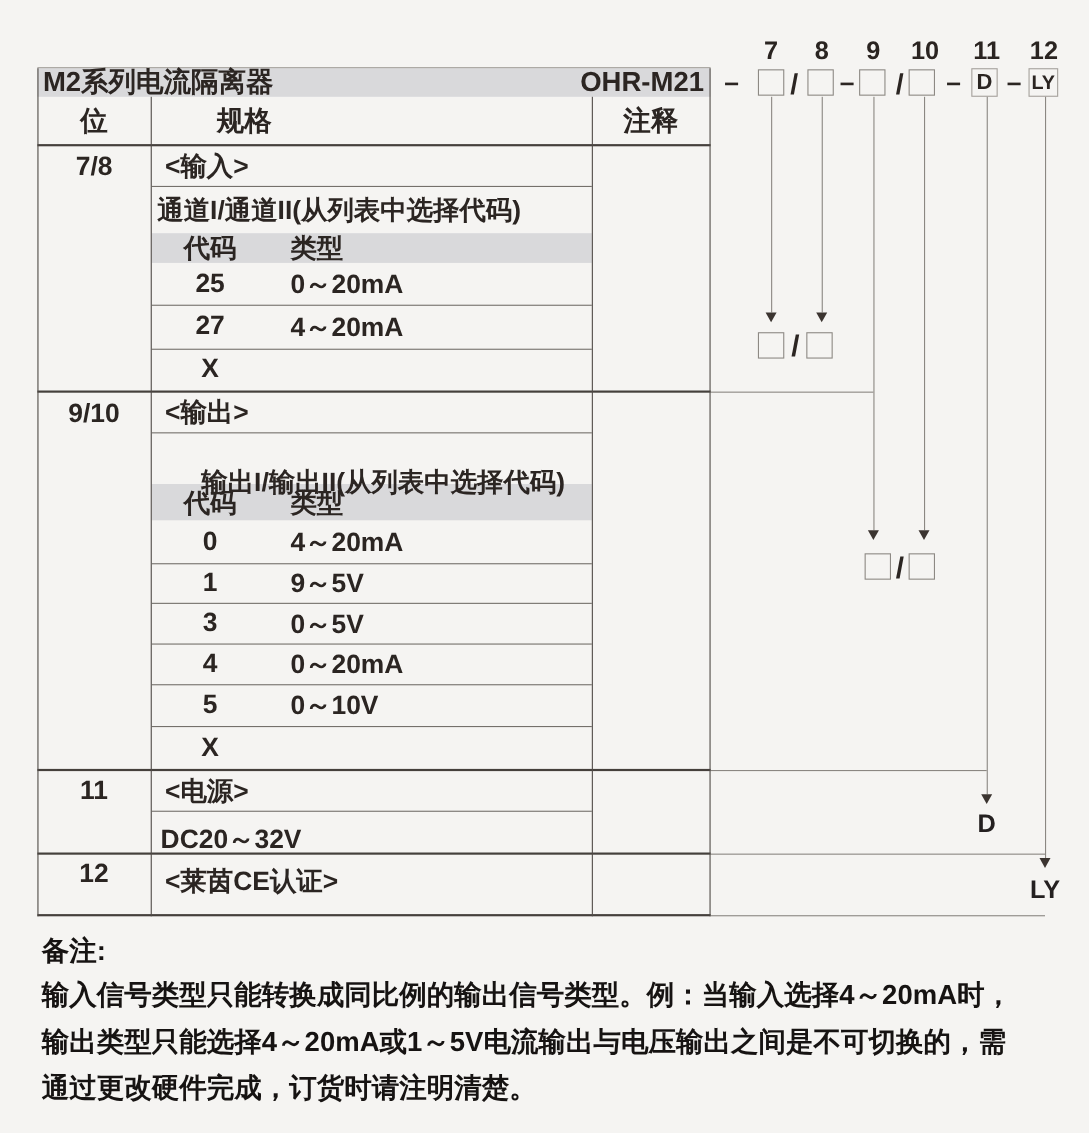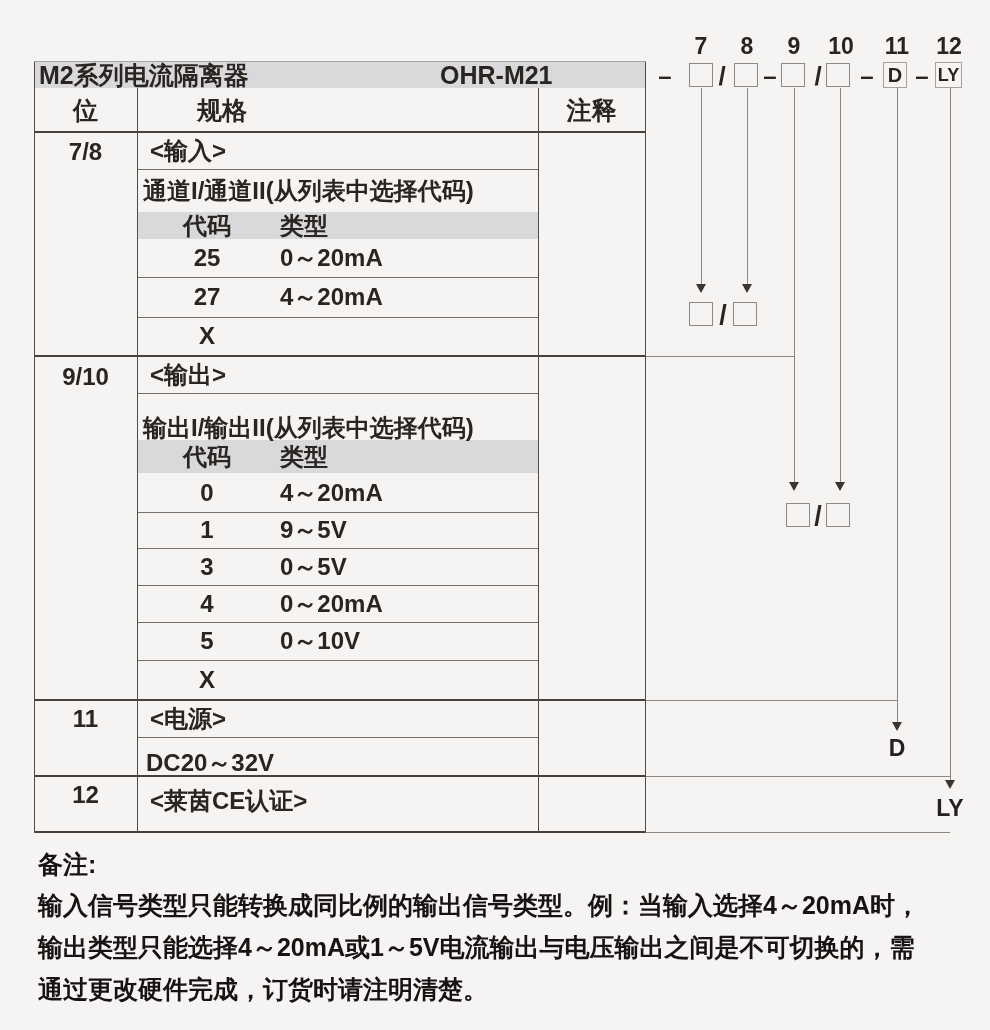--- a/index.html
+++ b/index.html
@@ -17,21 +17,21 @@
          border-right:5px solid transparent;border-top:9px solid #3b3430;}
   .sqbox{position:absolute;width:22px;height:22px;border:1px solid #8d8984;background:transparent;}
   .lblbox{position:absolute;border:1px solid #a5a19c;font-weight:700;text-align:center;color:#2b2522;}
   .num{position:absolute;width:36px;text-align:center;font-size:23px;font-weight:700;color:#2a2421;}
   .dash{position:absolute;width:20px;text-align:center;font-size:24px;font-weight:700;}
   .slash{position:absolute;width:20px;text-align:center;font-size:26px;font-weight:600;}
   .hdr{position:absolute;height:44px;line-height:44px;font-size:25px;font-weight:700;}
   .poscell{position:absolute;left:34px;width:103px;text-align:center;font-size:24px;font-weight:600;}
   .specrow{position:absolute;left:138px;width:400px;display:flex;align-items:center;
            font-size:24px;font-weight:600;}
-  .code{display:inline-block;width:106px;text-align:center;padding-left:16px;}
+  .code{display:inline-block;width:106px;text-align:center;}
   .kind{display:inline-block;margin-left:20px;white-space:nowrap;}
   .lbl{padding-left:12px;white-space:nowrap;}
   .endlbl{position:absolute;text-align:center;font-size:23px;font-weight:700;color:#242020;}
   .note{position:absolute;left:38px;font-size:25px;font-weight:700;color:#161312;white-space:nowrap;}
 </style>
 </head>
 <body>
 
 <div class="num" style="left:683px;top:33px;">7</div>
 <div class="num" style="left:729px;top:33px;">8</div>
@@ -104,21 +104,21 @@
 <div class="hsub" style="left:138px;top:622px;width:400px;"></div>
 <div class="hsub" style="left:138px;top:660px;width:400px;"></div>
 <div class="hsub" style="left:138px;top:737px;width:400px;"></div>
 
 <div class="vline" style="left:34px;top:62px;height:771px;"></div>
 <div class="vline" style="left:137px;top:88px;height:745px;"></div>
 <div class="vline" style="left:538px;top:88px;height:745px;"></div>
 <div class="vline" style="left:645px;top:62px;height:771px;"></div>
 
 <div class="abs" style="left:39px;top:62px;height:26px;line-height:26px;font-size:25px;font-weight:700;white-space:nowrap;">M2系列电流隔离器</div>
-<div class="abs" style="left:440px;top:62px;width:200px;height:26px;line-height:26px;font-size:25px;font-weight:700;">OHR-M21</div>
+<div class="abs" style="left:440px;top:62px;width:200px;height:26px;line-height:26px;font-size:25px;font-weight:700;text-align:right;">OHR-M21</div>
 
 <div class="hdr" style="left:34px;top:88px;width:103px;text-align:center;">位</div>
 <div class="hdr" style="left:197px;top:88px;width:200px;">规格</div>
 <div class="hdr" style="left:538px;top:88px;width:107px;text-align:center;">注释</div>
 
 <div class="poscell" style="top:138px;">7/8</div>
 <div class="poscell" style="top:363px;">9/10</div>
 <div class="poscell" style="top:705px;">11</div>
 <div class="poscell" style="top:781px;">12</div>
 
@@ -140,21 +140,21 @@
     <span class="code">27</span>
     <span class="kind">4～20mA</span>
   </div>
 <div class="specrow" style="top:317px;height:38px;">
     <span class="code">X</span>
   </div>
 
 <div class="specrow" style="top:356px;height:37px;">
     <span class="lbl">&lt;输出&gt;</span>
   </div>
-<div class="specrow" style="top:404px;height:47px;">
+<div class="specrow" style="top:414px;height:47px;margin-left:40px;">
     <span class="lbl" style="padding-left:5px;">输出I/输出II(从列表中选择代码)</span>
   </div>
 <div class="specrow" style="top:440px;height:33px;">
     <span class="code">代码</span>
     <span class="kind">类型</span>
   </div>
 <div class="specrow" style="top:473px;height:39px;">
     <span class="code">0</span>
     <span class="kind">4～20mA</span>
   </div>

